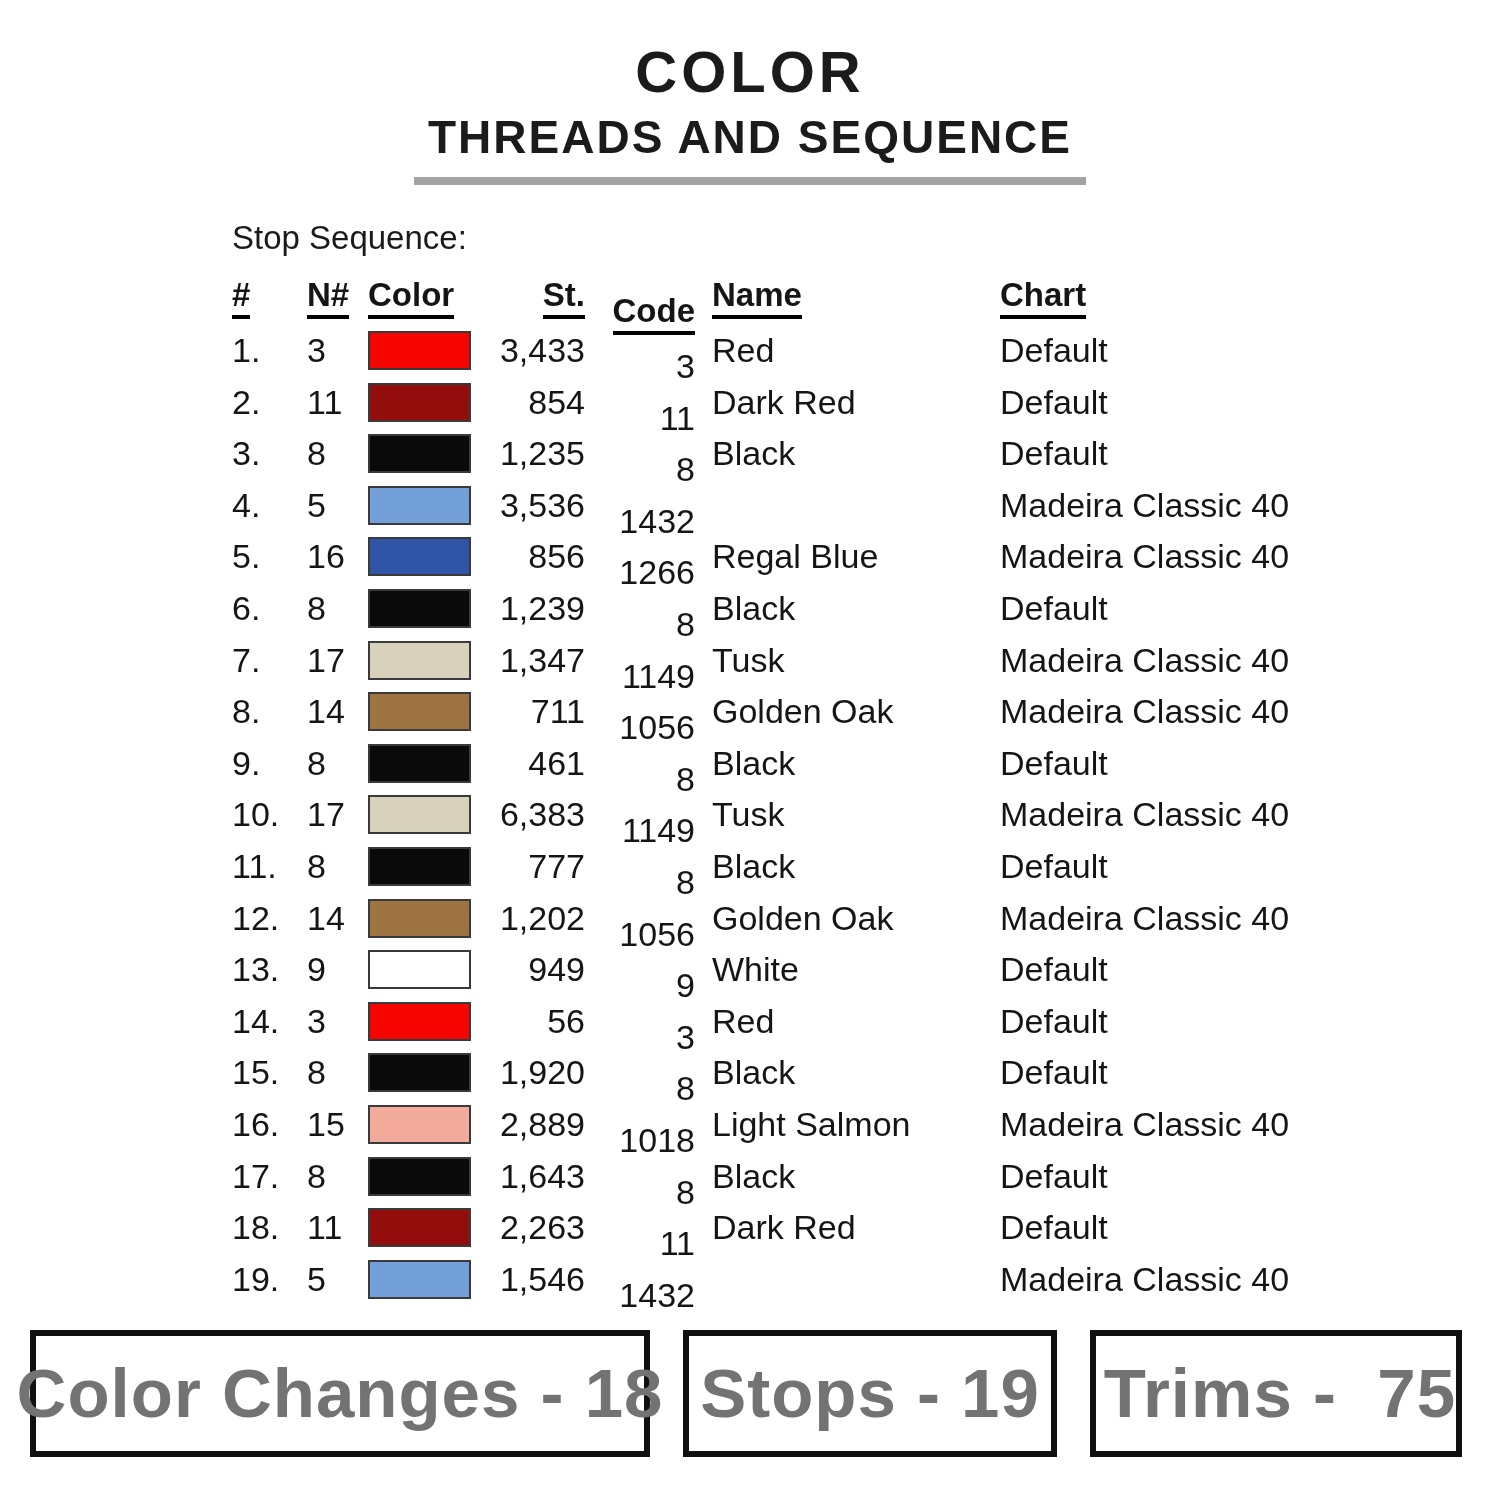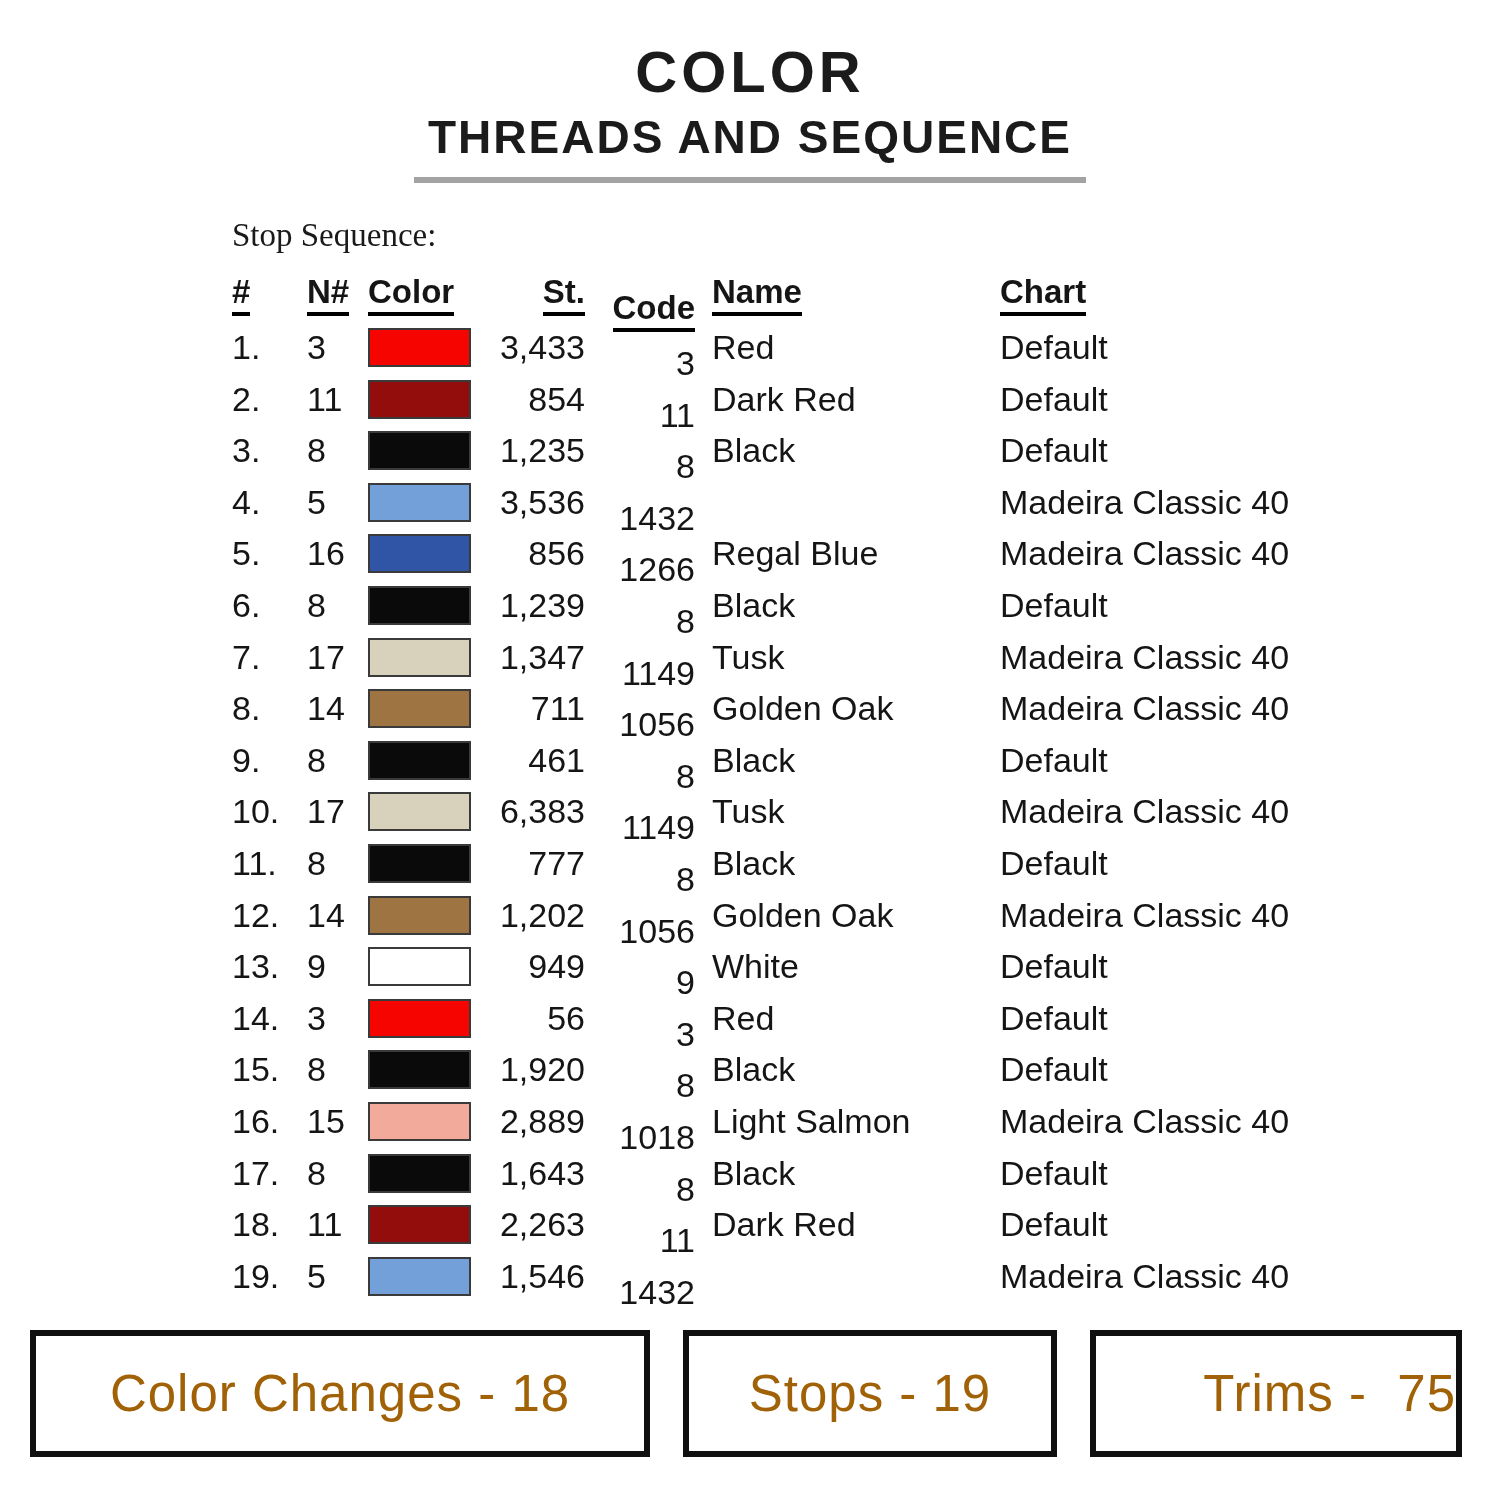--- a/index.html
+++ b/index.html
@@ -11,25 +11,25 @@
   }
   
   .header{text-align:center;padding-top:40px;}
   .title{
     font-size:58px;font-weight:600;letter-spacing:4px;
     line-height:1.1;color:#1b1b1b;
   }
   .subtitle-wrap{margin-top:6px;}
   .subtitle{
     display:inline-block;font-size:46px;font-weight:600;letter-spacing:2px;
-    color:#1b1b1b;padding:0 14px 13px 14px;border-bottom:6px solid #a3a3a3;
+    color:#1b1b1b;padding:0 14px 13px 14px;border-bottom:8px solid #a3a3a3;
   }
   
   .main{margin:34px 0 0 232px;}
-  .section-label{font-size:33px;margin-bottom:16px;color:#1a1a1a;font-family:Liberation Serif, serif;}
+  .section-label{font-size:33px;margin-bottom:16px;color:#1a1a1a;}
   .thead,.tr{display:flex;align-items:center;}
   .thead{height:52px;font-weight:700;font-size:33px;}
   .thead .hcell{display:flex;}
   .hlabel{
     display:inline-block;border-bottom:4px solid #000;
     padding-bottom:2px;line-height:1.05;
   }
   .c{box-sizing:border-box;flex:0 0 auto;}
   .c1{width:75px;}
   .c2{width:61px;}
@@ -52,22 +52,22 @@
   }
   .fbox{
     box-sizing:border-box;border:6px solid #101010;height:127px;
     display:flex;align-items:center;justify-content:center;
     background:#fff;
   }
   .fbox-1{width:620px;}
   .fbox-2{width:374px;align-items:center;}
   .fbox-3{width:372px;justify-content:flex-end;}
   .fbox .flabel{
-    font-size:51px;font-weight:400;letter-spacing:1px;
-    color:#a16207;white-space:pre;
+    font-size:69px;font-weight:700;letter-spacing:1px;
+    color:#737373;white-space:pre;
   }
 </style>
 </head>
 <body>
 
 <div class="header">
   <div class="title">COLOR</div>
   <div class="subtitle-wrap">
     <span class="subtitle">THREADS AND SEQUENCE</span>
   </div>

